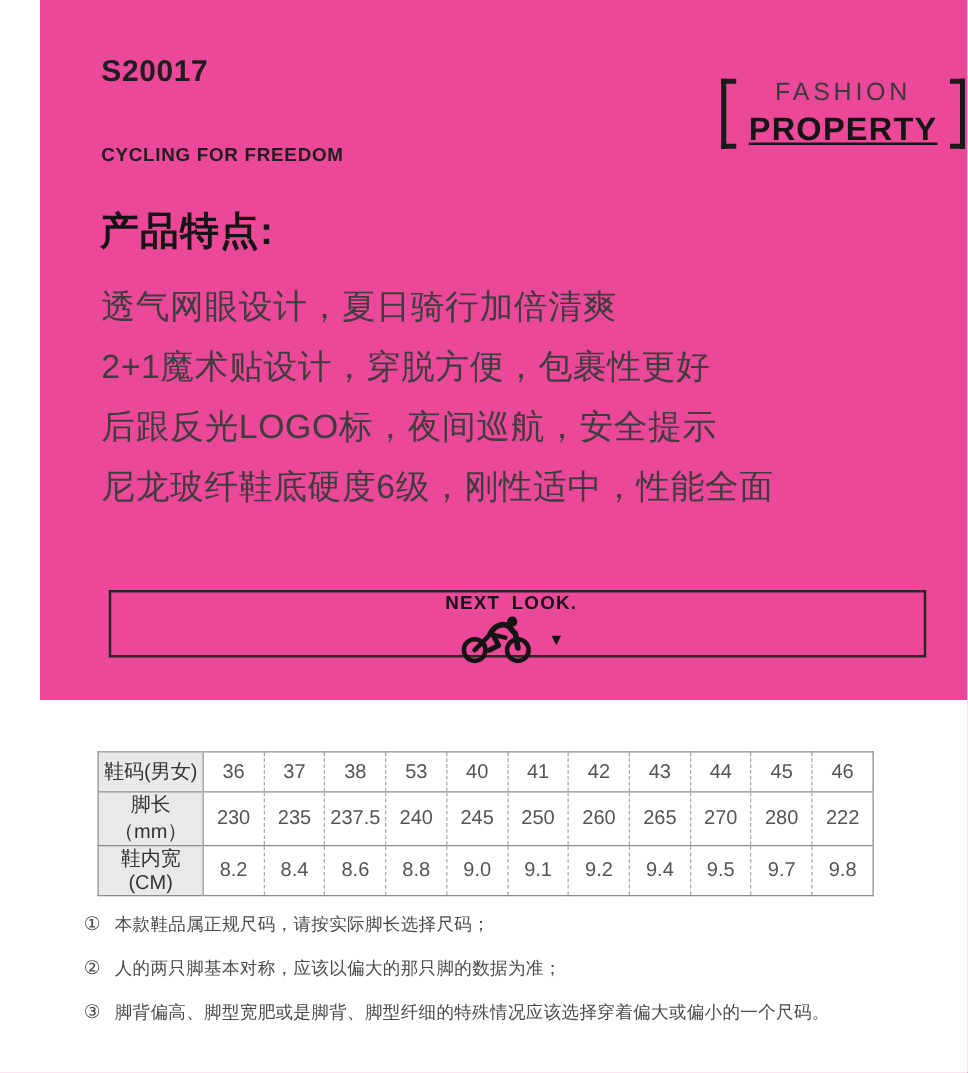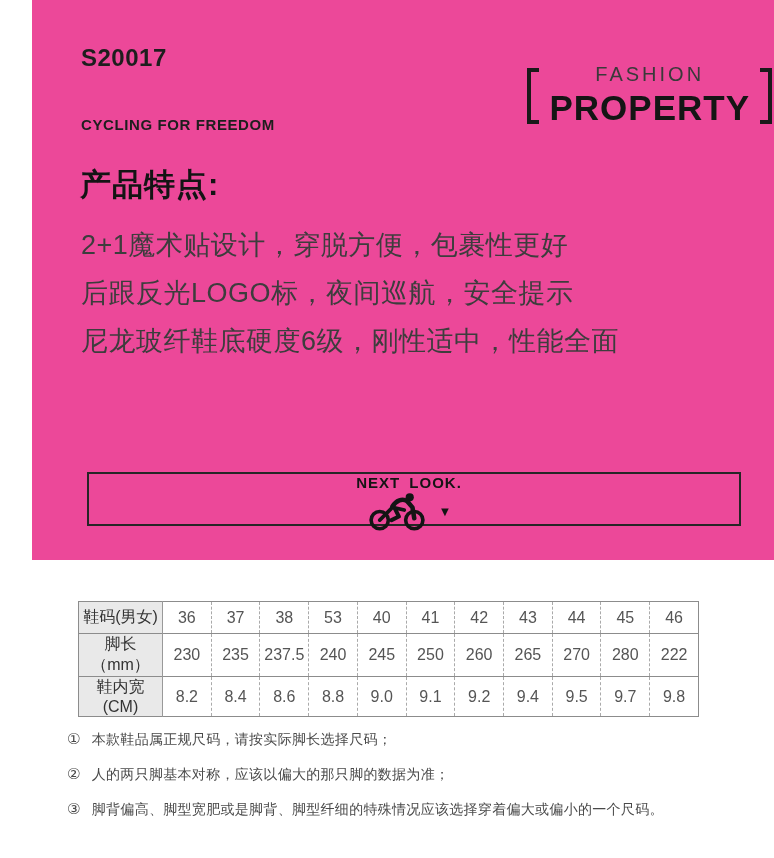--- a/index.html
+++ b/index.html
@@ -71,25 +71,26 @@
     border-bottom: 4px solid #1a1a1a;
   }
   .badge-text { text-align: center; padding: 0 10px; }
   .badge-line1 {
     font-size: 20px;
     font-weight: 500;
     color: #3a3a3a;
     letter-spacing: 3px;
   }
   .badge-line2 {
-    font-size: 35px;
+    font-size: 26px;
     font-weight: bold;
     color: #151515;
     letter-spacing: 1px;
     margin-top: 2px;
+    text-decoration: underline;
   }
 
   
   .features-heading {
     position: absolute;
     left: 48px; top: 164px;
     font-size: 31px;
     font-weight: bold;
     color: #141414;
     letter-spacing: 1px;
@@ -207,20 +208,21 @@
       <div class="badge-text">
         <div class="badge-line1">FASHION</div>
         <div class="badge-line2">PROPERTY</div>
       </div>
       <div class="bracket right"></div>
     </div>
 
     <h2 class="features-heading">产品特点:</h2>
 
     <ul class="features-list">
+      <li>透气网眼设计，夏日骑行加倍清爽</li>
       <li>2+1魔术贴设计，穿脱方便，包裹性更好</li>
       <li>后跟反光LOGO标，夜间巡航，安全提示</li>
       <li>尼龙玻纤鞋底硬度6级，刚性适中，性能全面</li>
     </ul>
 
     <div class="next-look">
       <span class="next-look-label">NEXT LOOK.</span>
       <span class="nl-icons">
         <svg class="cyclist-icon" width="60" height="40" viewBox="0 0 64 44" fill="none" xmlns="http://www.w3.org/2000/svg">
           <circle cx="13" cy="32" r="9.5" stroke="#141414" stroke-width="4"></circle>

